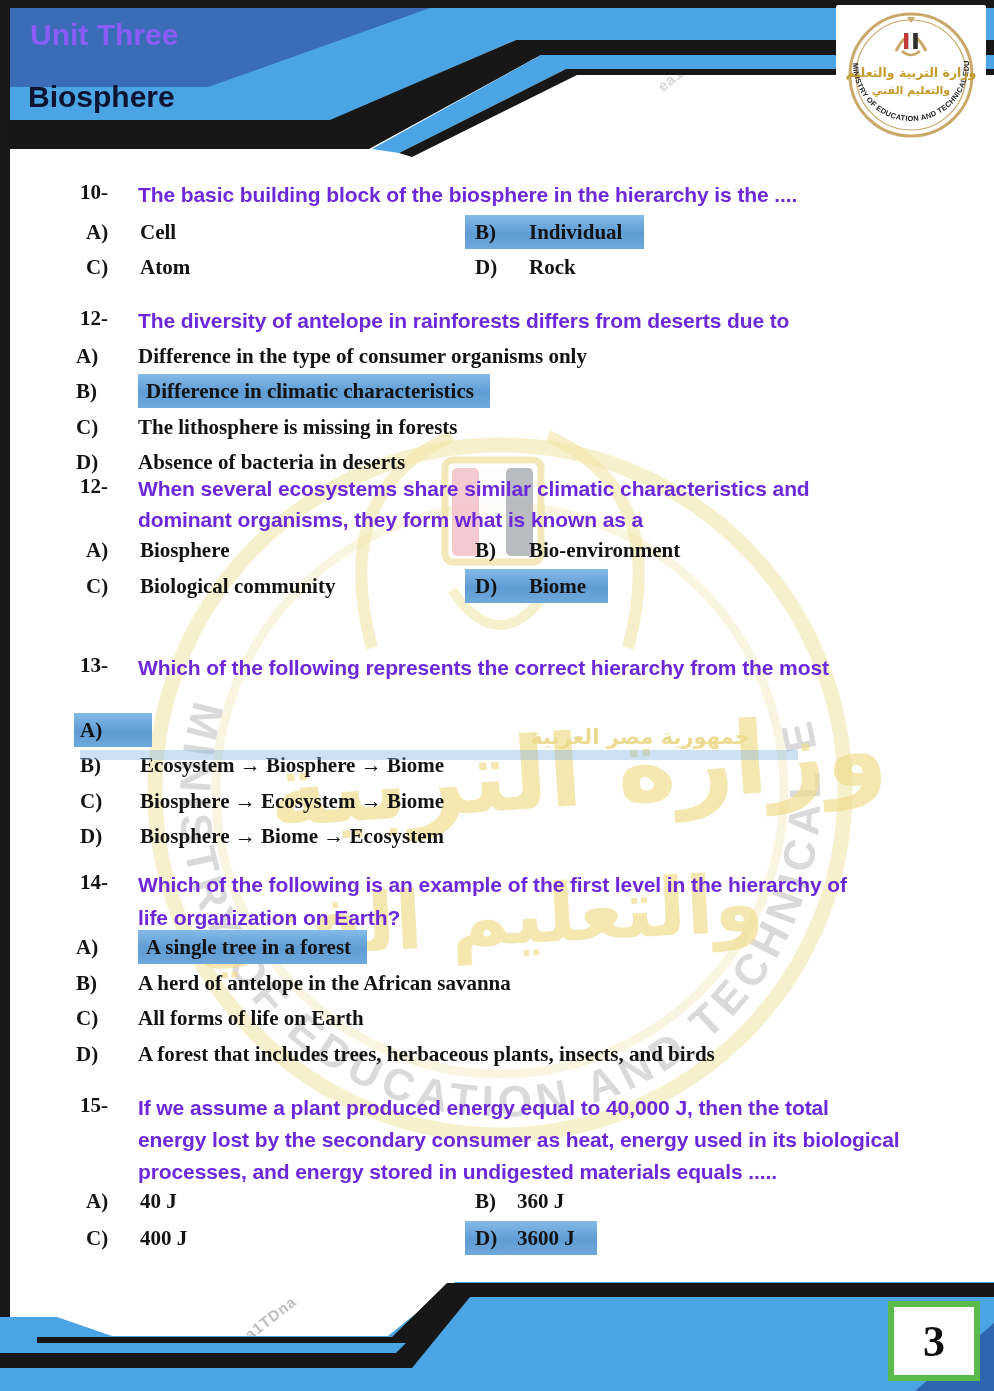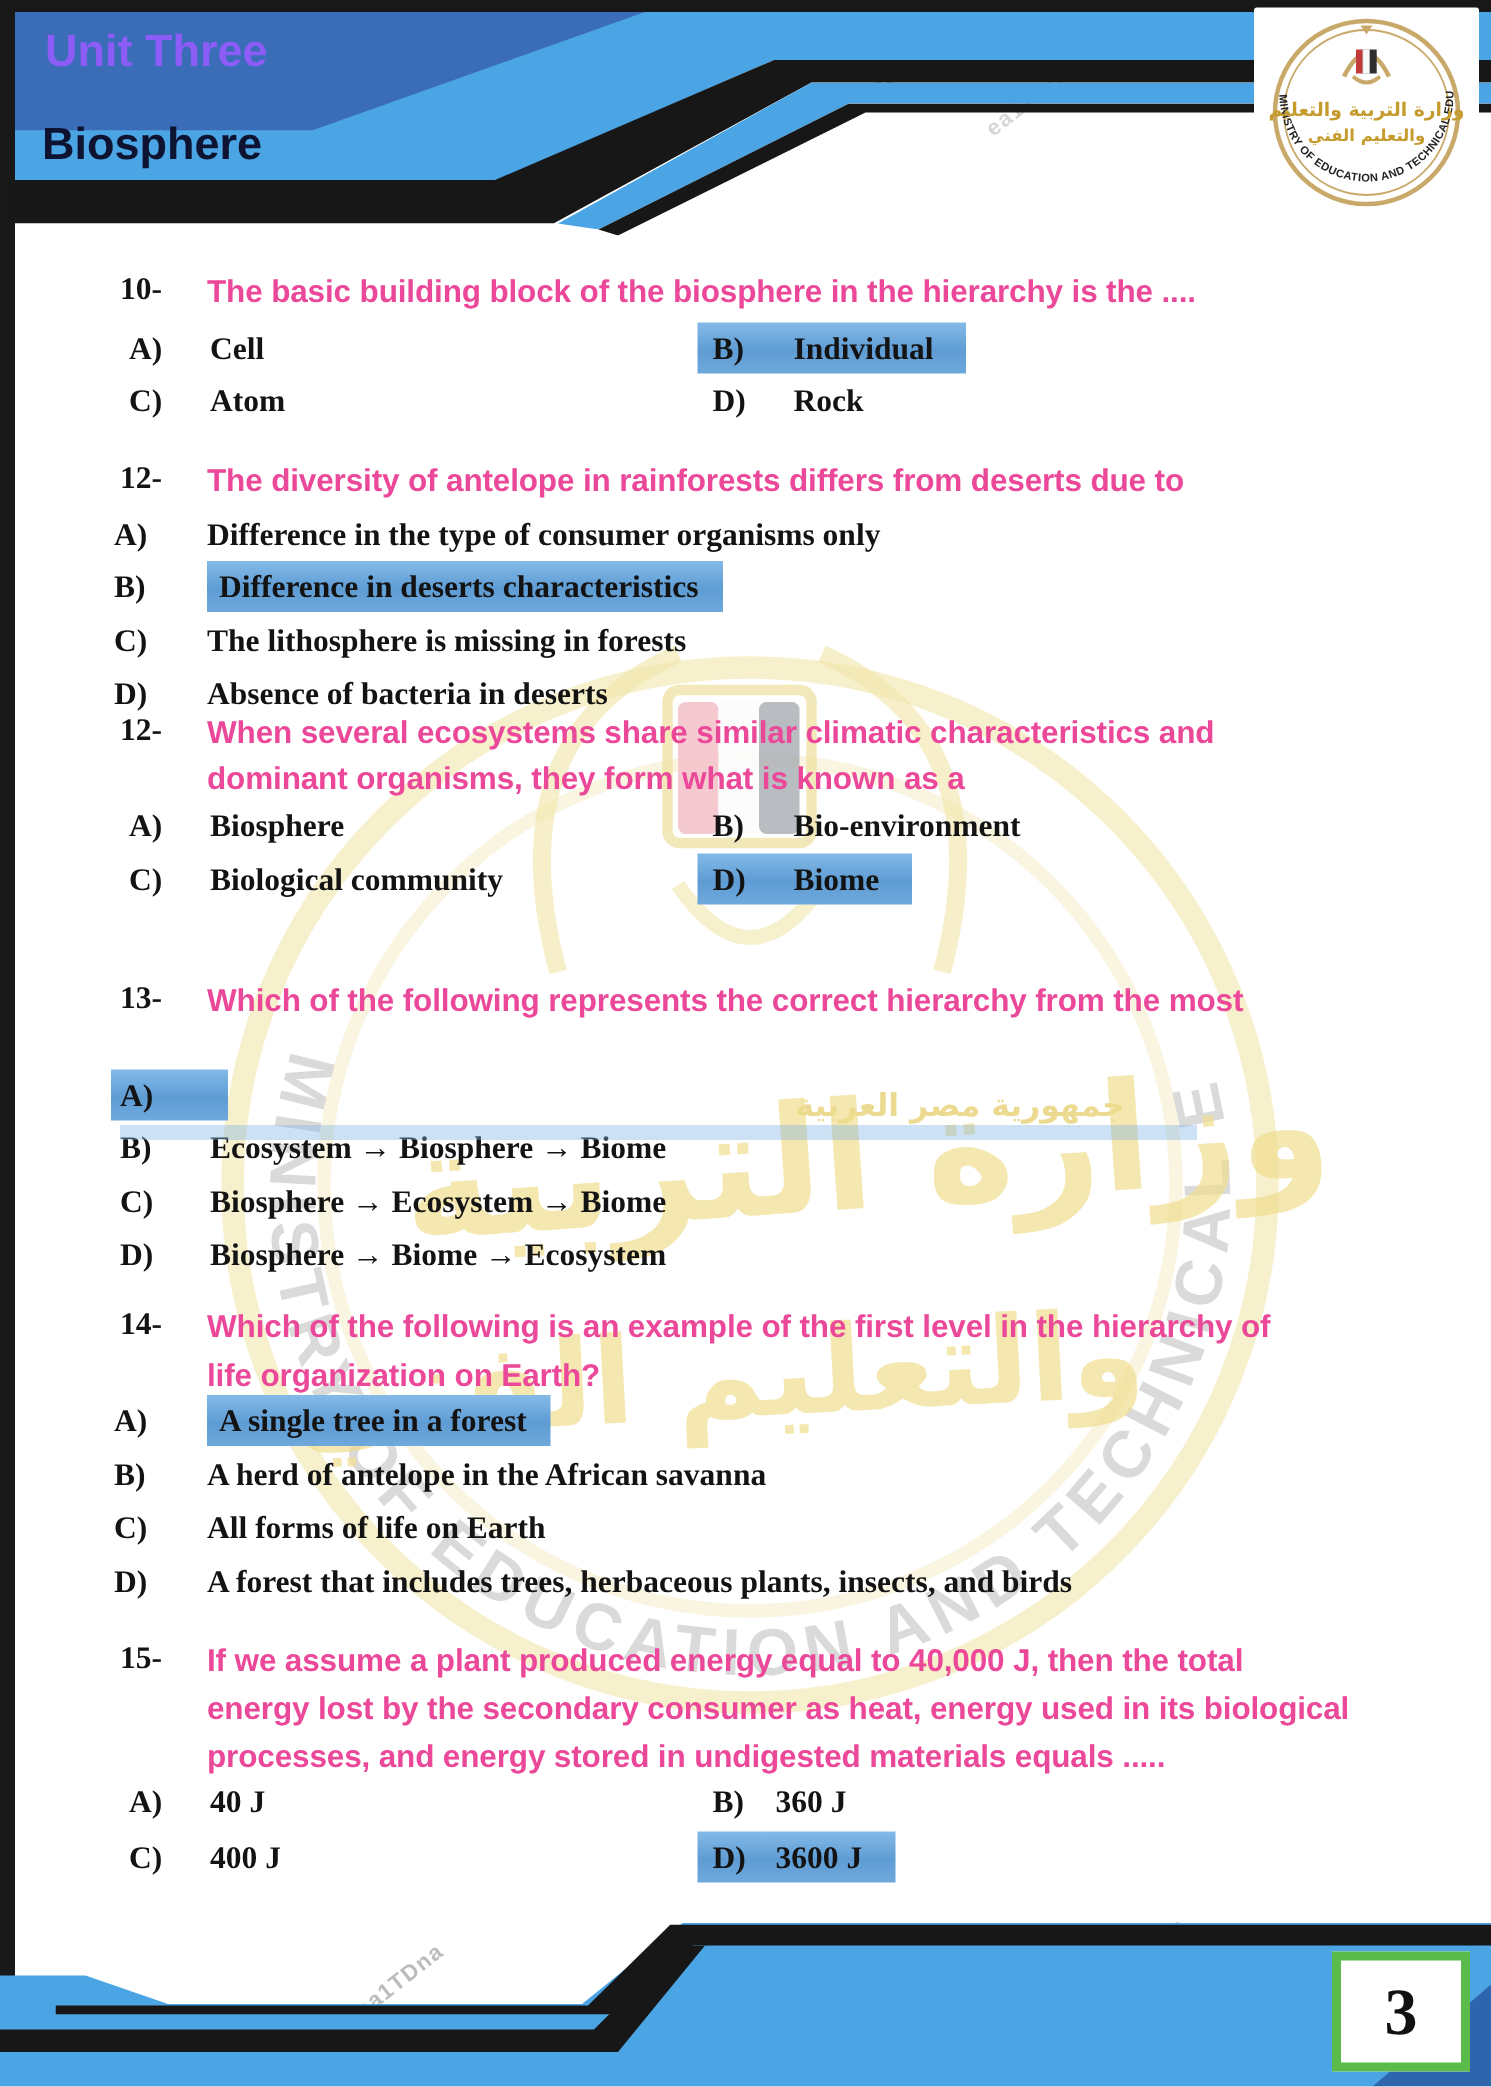--- a/index.html
+++ b/index.html
@@ -29,21 +29,21 @@
       border:6px solid #5BBB4A;box-sizing:border-box;display:flex;align-items:center;justify-content:center;}
   .pagenum{font-family:"Liberation Serif",serif;font-weight:bold;font-size:44px;color:#111;}
   
   .wm-svg{position:absolute;left:0;top:0;pointer-events:none;}
   .mark{position:absolute;font-family:"Liberation Sans",sans-serif;font-weight:bold;font-size:15px;
       color:rgba(70,70,70,0.22);transform:rotate(-38deg);pointer-events:none;letter-spacing:1px;}
   
   .q{position:absolute;left:80px;width:880px;}
   .qhead{position:absolute;left:0;display:flex;}
   .qnum{width:58px;font-family:"Liberation Serif",serif;font-weight:bold;font-size:21px;color:#131313;flex:0 0 58px;}
-  .qline{font-family:"Liberation Sans",sans-serif;font-weight:bold;font-size:21px;color:#ec4899;
+  .qline{font-family:"Liberation Sans",sans-serif;font-weight:bold;font-size:21px;color:#6d28d9;
       line-height:30px;letter-spacing:-0.1px;}
   .orow{position:absolute;left:0;height:34px;line-height:34px;display:flex;}
   .orow2{position:absolute;left:0;right:0;height:34px;line-height:34px;}
   .cell{position:absolute;top:0;display:flex;height:34px;line-height:34px;}
   .c1{left:6px;}
   .c2{left:395px;}
   .letter{width:54px;font-family:"Liberation Serif",serif;font-weight:bold;font-size:21px;color:#131313;flex:0 0 54px;}
   .otext{font-family:"Liberation Serif",serif;font-weight:bold;font-size:21px;color:#131313;white-space:nowrap;}
   .hl-cell{background:linear-gradient(180deg,#84BAE8 0%,#5E9CD4 55%,#6FA9DC 100%);
       padding:0 22px 0 10px;margin-left:-10px;}
@@ -155,21 +155,21 @@
     <div class="qhead" style="top:0;">
       <span class="qnum">12-</span>
       <span class="qline">The diversity of antelope in rainforests differs from deserts due to</span>
     </div>
     <div class="orow" style="top:33px;">
       <span class="letter" style="margin-left:-4px;">A)</span>
       <span class="otext" style="margin-left:8px;">Difference in the type of consumer organisms only</span>
     </div>
     <div class="orow" style="top:68px;">
       <span class="letter" style="margin-left:-4px;">B)</span>
-      <span class="otext hl-text" style="margin-left:8px;">Difference in deserts characteristics</span>
+      <span class="otext hl-text" style="margin-left:8px;">Difference in climatic characteristics</span>
     </div>
     <div class="orow" style="top:104px;">
       <span class="letter" style="margin-left:-4px;">C)</span>
       <span class="otext" style="margin-left:8px;">The lithosphere is missing in forests</span>
     </div>
     <div class="orow" style="top:139px;">
       <span class="letter" style="margin-left:-4px;">D)</span>
       <span class="otext" style="margin-left:8px;">Absence of bacteria in deserts</span>
     </div>
   </div>

